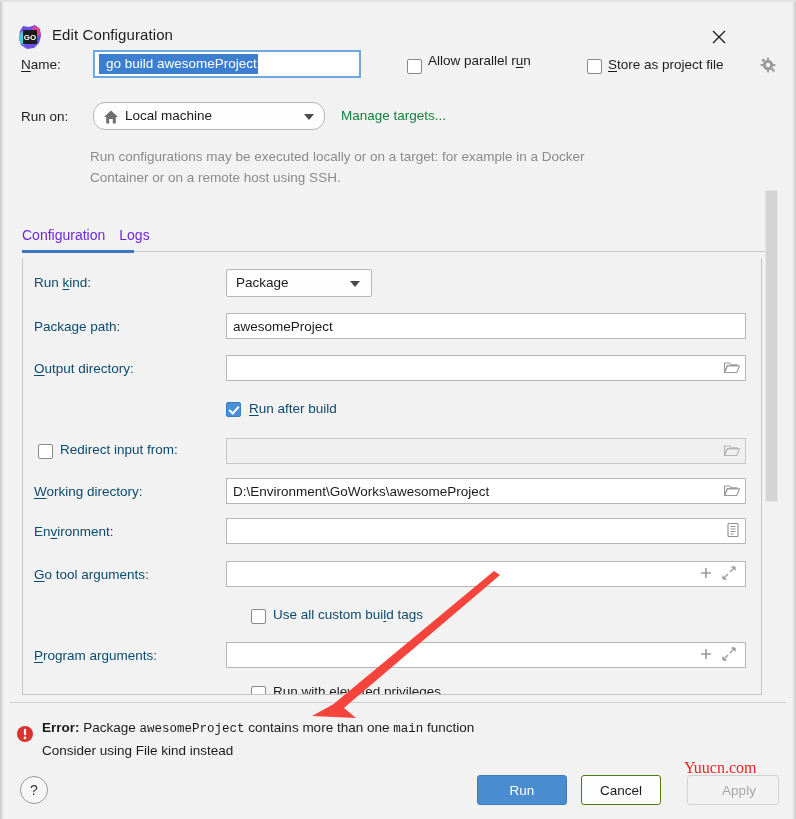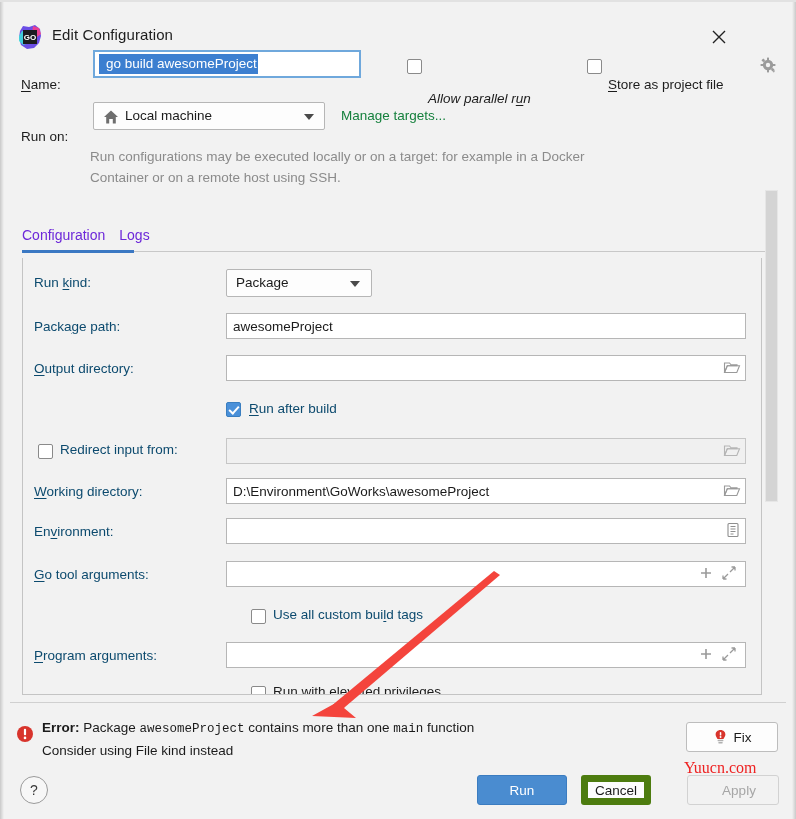--- a/index.html
+++ b/index.html
@@ -61,21 +61,20 @@
     cursor: pointer;
   }
   #close-btn svg { display:block; }
 
   
   .row-label {
     position: absolute;
     font-size: 13.5px;
     color: #1c1c1c;
     white-space: nowrap;
-    margin-top: 20px;
   }
   .mn { text-decoration: underline; text-underline-offset: 2px; }
 
   #name-label { left: 21px; top: 57px; }
   #name-field {
     position: absolute; left: 93px; top: 50px;
     width: 268px; height: 28px;
     background: #ffffff;
     border: 2px solid #6fa8dc;
     box-sizing: border-box;
@@ -108,37 +107,37 @@
     content:"";
     position:absolute;
     left:4px; top:1px;
     width:4px; height:8px;
     border: solid #fff;
     border-width: 0 2px 2px 0;
     transform: rotate(42deg);
   }
 
   #allow-parallel-cb { left: 407px; top: 59px; }
-  #allow-parallel-label { left: 428px; top: 71px; font-style: italic; }
+  #allow-parallel-label { left: 428px; top: 53px; }
   #store-project-cb { left: 587px; top: 59px; }
   #store-project-label { left: 608px; top: 57px; }
   #store-gear {
     position:absolute; left: 760px; top: 57px;
     width: 18px; height: 18px; cursor:pointer;
   }
 
   
   #runon-label { left: 21px; top: 109px; }
   #runon-combo {
     position: absolute; left: 93px; top: 102px;
     width: 232px; height: 28px;
     background: #fdfdfd;
     border: 1px solid #b6b6b6;
     box-sizing: border-box;
-    border-radius: 2px;
+    border-radius: 12px;
     cursor: pointer;
   }
   #runon-home {
     position:absolute; left:9px; top:6px; width:16px; height:16px;
   }
   #runon-text {
     position:absolute; left:31px; top:5px;
     font-size:13.5px; color:#1b1b1b;
   }
   #runon-arrow {
@@ -283,22 +282,22 @@
     box-sizing:border-box;
     display:flex;align-items:center;justify-content:center;
     font-size:13.5px;
     cursor:pointer;
   }
   #run-btn {
     left:477px; top:775px; width:90px;
     background:#4a8cd0; border:1px solid #3b7cc0; color:#ffffff;
   }
   #cancel-btn {
-    left:581px; top:775px; width:70px;
-    background:#fdfdfd; border:7px solid #4d7c0f; color:#1b1b1b;
+    left:581px; top:775px; width:80px;
+    background:#fdfdfd; border:1px solid #4d7c0f; color:#1b1b1b;
   }
   #apply-btn {
     left:687px; top:775px; width:92px;
     background:#f2f2f2; border:1px solid #d2d2d2; color:#a6a6a6;
     cursor:default;
     padding-left:12px;
   }
 
   
   #scroll-track {
@@ -528,32 +527,20 @@
       <circle cx="9" cy="9" r="8" fill="#d8342c"></circle>
       <rect x="7.9" y="3.8" width="2.2" height="6.4" rx="1" fill="#ffffff"></rect>
       <circle cx="9" cy="12.9" r="1.3" fill="#ffffff"></circle>
     </svg>
   </div>
   <div id="err-text">
     <div><b>Error:</b><span> Package </span><span class="mono">awesomeProject</span><span> contains more than one </span><span class="mono">main</span><span> function</span></div>
     <div>Consider using File kind instead</div>
   </div>
 
-  <div id="fix-btn">
-    <span>
-      <svg width="15" height="16" viewBox="0 0 15 16" style="display:block">
-        <path d="M7.5 1 C4.4 1 2.6 3.2 2.6 5.6 C2.6 7.6 4 8.8 4.5 10 L10.5 10 C11 8.8 12.4 7.6 12.4 5.6 C12.4 3.2 10.6 1 7.5 1 Z" fill="#d8342c"></path>
-        <rect x="4.6" y="10.8" width="5.8" height="1.5" rx="0.6" fill="#b0b0b0"></rect>
-        <rect x="5.3" y="13" width="4.4" height="1.4" rx="0.6" fill="#b0b0b0"></rect>
-        <rect x="6.8" y="3" width="1.5" height="3.6" rx="0.7" fill="#ffffff"></rect>
-        <circle cx="7.55" cy="8" r="0.95" fill="#ffffff"></circle>
-      </svg>
-    </span>
-    <span>Fix</span>
-  </div>
 
   <div id="watermark">Yuucn.com</div>
 
   <div id="help-btn">?</div>
   <div class="btn" id="run-btn">Run</div>
   <div class="btn" id="cancel-btn">Cancel</div>
   <div class="btn" id="apply-btn">Apply</div>
 
   <svg id="annot">
     <defs>

